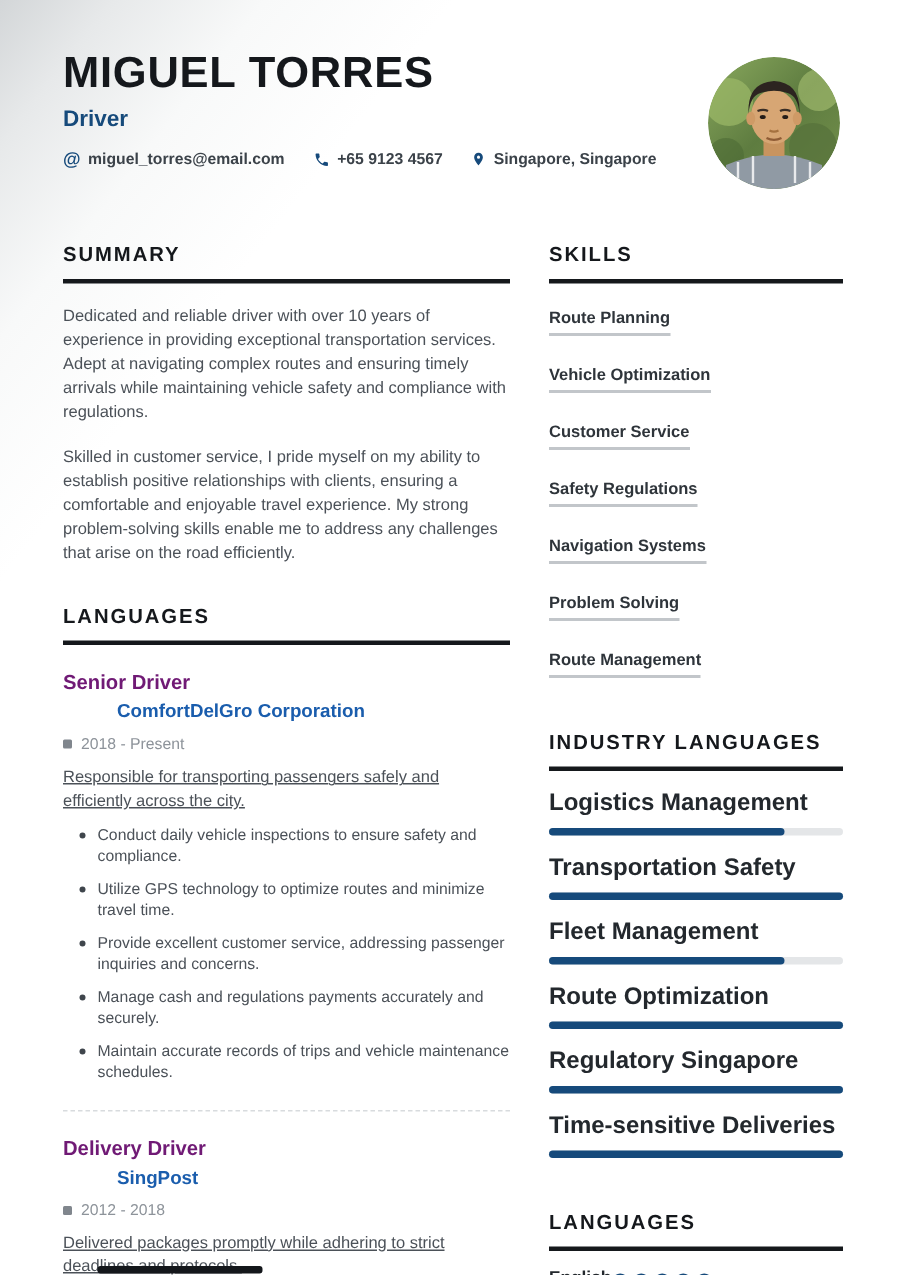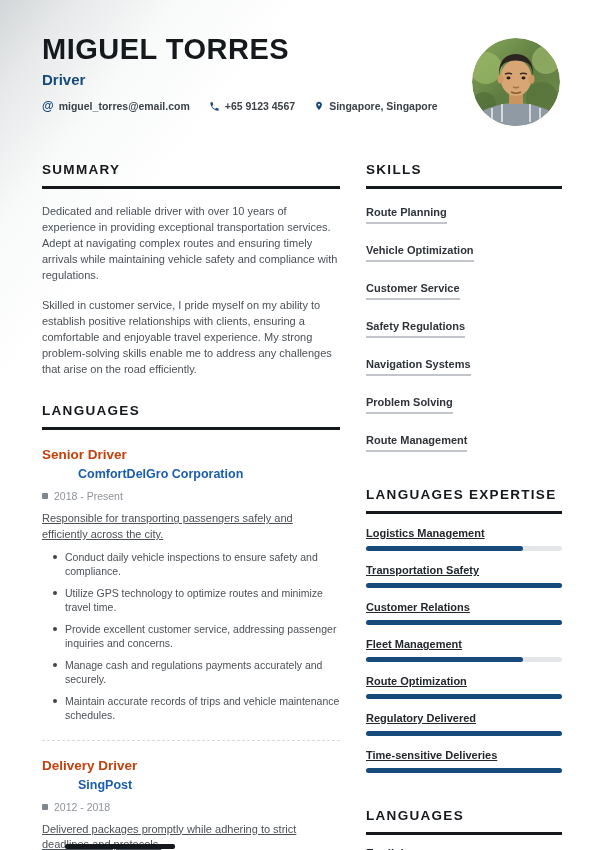--- a/index.html
+++ b/index.html
@@ -28,37 +28,37 @@
 
   .section { margin-top:20px; }
   .section-heading { font-size:13.5px; font-weight:800; letter-spacing:1.3px; color:#15181c; }
   .heading-rule { height:3px; background:#15181c; margin-top:9px; border:none; }
 
   
   .para { font-size:11px; line-height:1.46; color:#4b5158; margin-top:14px; }
 
   
   .job { margin-top:17px; }
-  .job-title { font-size:13.5px; font-weight:800; color:#c2410c; }
+  .job-title { font-size:13.5px; font-weight:800; color:#701a75; }
   .job-company { font-size:12.5px; font-weight:700; color:#1a5dad; margin-top:5px;margin-left:36px; }
   .job-date { display:flex; align-items:center; gap:6px; color:#8d939a; font-size:10.5px; margin-top:9px;text-align:center; }
   .cal-icon { width:6px; height:6px; background:#80868d; border-radius:1px; display:inline-block; }
   .job-desc { font-size:11px; color:#4b5158; margin-top:9px; line-height:1.42;text-decoration:underline; }
   ul.bullets { margin-top:3px; padding-left:23px; list-style:none; }
   ul.bullets li { font-size:10.5px; color:#4b5158; line-height:1.38; margin-top:7px; position:relative; }
   ul.bullets li::before { content:""; position:absolute; left:-12px; top:5px; width:4px; height:4px; border-radius:50%; background:#3f454c; }
   .divider { border:none; border-top:1px dashed #d8dbde; margin-top:17px; }
 
   
   .skills-wrap { display:flex; flex-wrap:wrap; column-gap:11px; row-gap:14px; margin-top:17px;gap:20px; }
   .skill { font-size:11px; font-weight:600; color:#2e343a; border-bottom:2px solid #c2c6ca; padding-bottom:4px; white-space:nowrap; }
 
   
   .exp-item { margin-top:13px; }
-  .exp-label { font-size:11px; font-weight:700; color:#23282d;text-decoration:underline; }
+  .exp-label { font-size:16px; font-weight:700; color:#23282d; }
   .bar-track { height:5px; background:#e4e6e8; border-radius:3px; margin-top:7px; }
   .bar-fill { height:5px; background:#164a7b; border-radius:3px; }
   .gap-lg { margin-top:35px; }
 
   
   .lang-row { display:flex; justify-content:flex-start; align-items:flex-start; margin-top:12px; }
   .lang-name { font-size:11.5px; font-weight:700; color:#23282d; }
   .lang-level { font-size:10px; color:#8d939a; margin-top:20px; }
   .lang-dots { display:flex; gap:3px; margin-top:3px; }
   .dot { width:11px; height:11px; border-radius:50%; background:#dcdfe2; }
@@ -191,55 +191,49 @@
           <span class="skill">Vehicle Optimization</span>
           <span class="skill">Customer Service</span>
           <span class="skill">Safety Regulations</span>
           <span class="skill">Navigation Systems</span>
           <span class="skill">Problem Solving</span>
           <span class="skill">Route Management</span>
         </div>
       </div>
 
       <div class="section gap-lg">
-        <div class="section-heading">LANGUAGES EXPERTISE</div>
+        <div class="section-heading">INDUSTRY LANGUAGES</div>
         <div class="heading-rule"></div>
         <div>
           <div class="exp-item">
             <div class="exp-label">Logistics Management</div>
             <div class="bar-track">
                 <div class="bar-fill" style="width: 80%;"></div>
               </div>
           </div>
           <div class="exp-item">
             <div class="exp-label">Transportation Safety</div>
             <div class="bar-track">
                 <div class="bar-fill" style="width: 100%;"></div>
               </div>
           </div>
           <div class="exp-item">
-            <div class="exp-label">Customer Relations</div>
-            <div class="bar-track">
-                <div class="bar-fill" style="width: 100%;"></div>
-              </div>
-          </div>
-          <div class="exp-item">
             <div class="exp-label">Fleet Management</div>
             <div class="bar-track">
                 <div class="bar-fill" style="width: 80%;"></div>
               </div>
           </div>
           <div class="exp-item">
             <div class="exp-label">Route Optimization</div>
             <div class="bar-track">
                 <div class="bar-fill" style="width: 100%;"></div>
               </div>
           </div>
           <div class="exp-item">
-            <div class="exp-label">Regulatory Delivered</div>
+            <div class="exp-label">Regulatory Singapore</div>
             <div class="bar-track">
                 <div class="bar-fill" style="width: 100%;"></div>
               </div>
           </div>
           <div class="exp-item">
             <div class="exp-label">Time-sensitive Deliveries</div>
             <div class="bar-track">
                 <div class="bar-fill" style="width: 100%;"></div>
               </div>
           </div>

